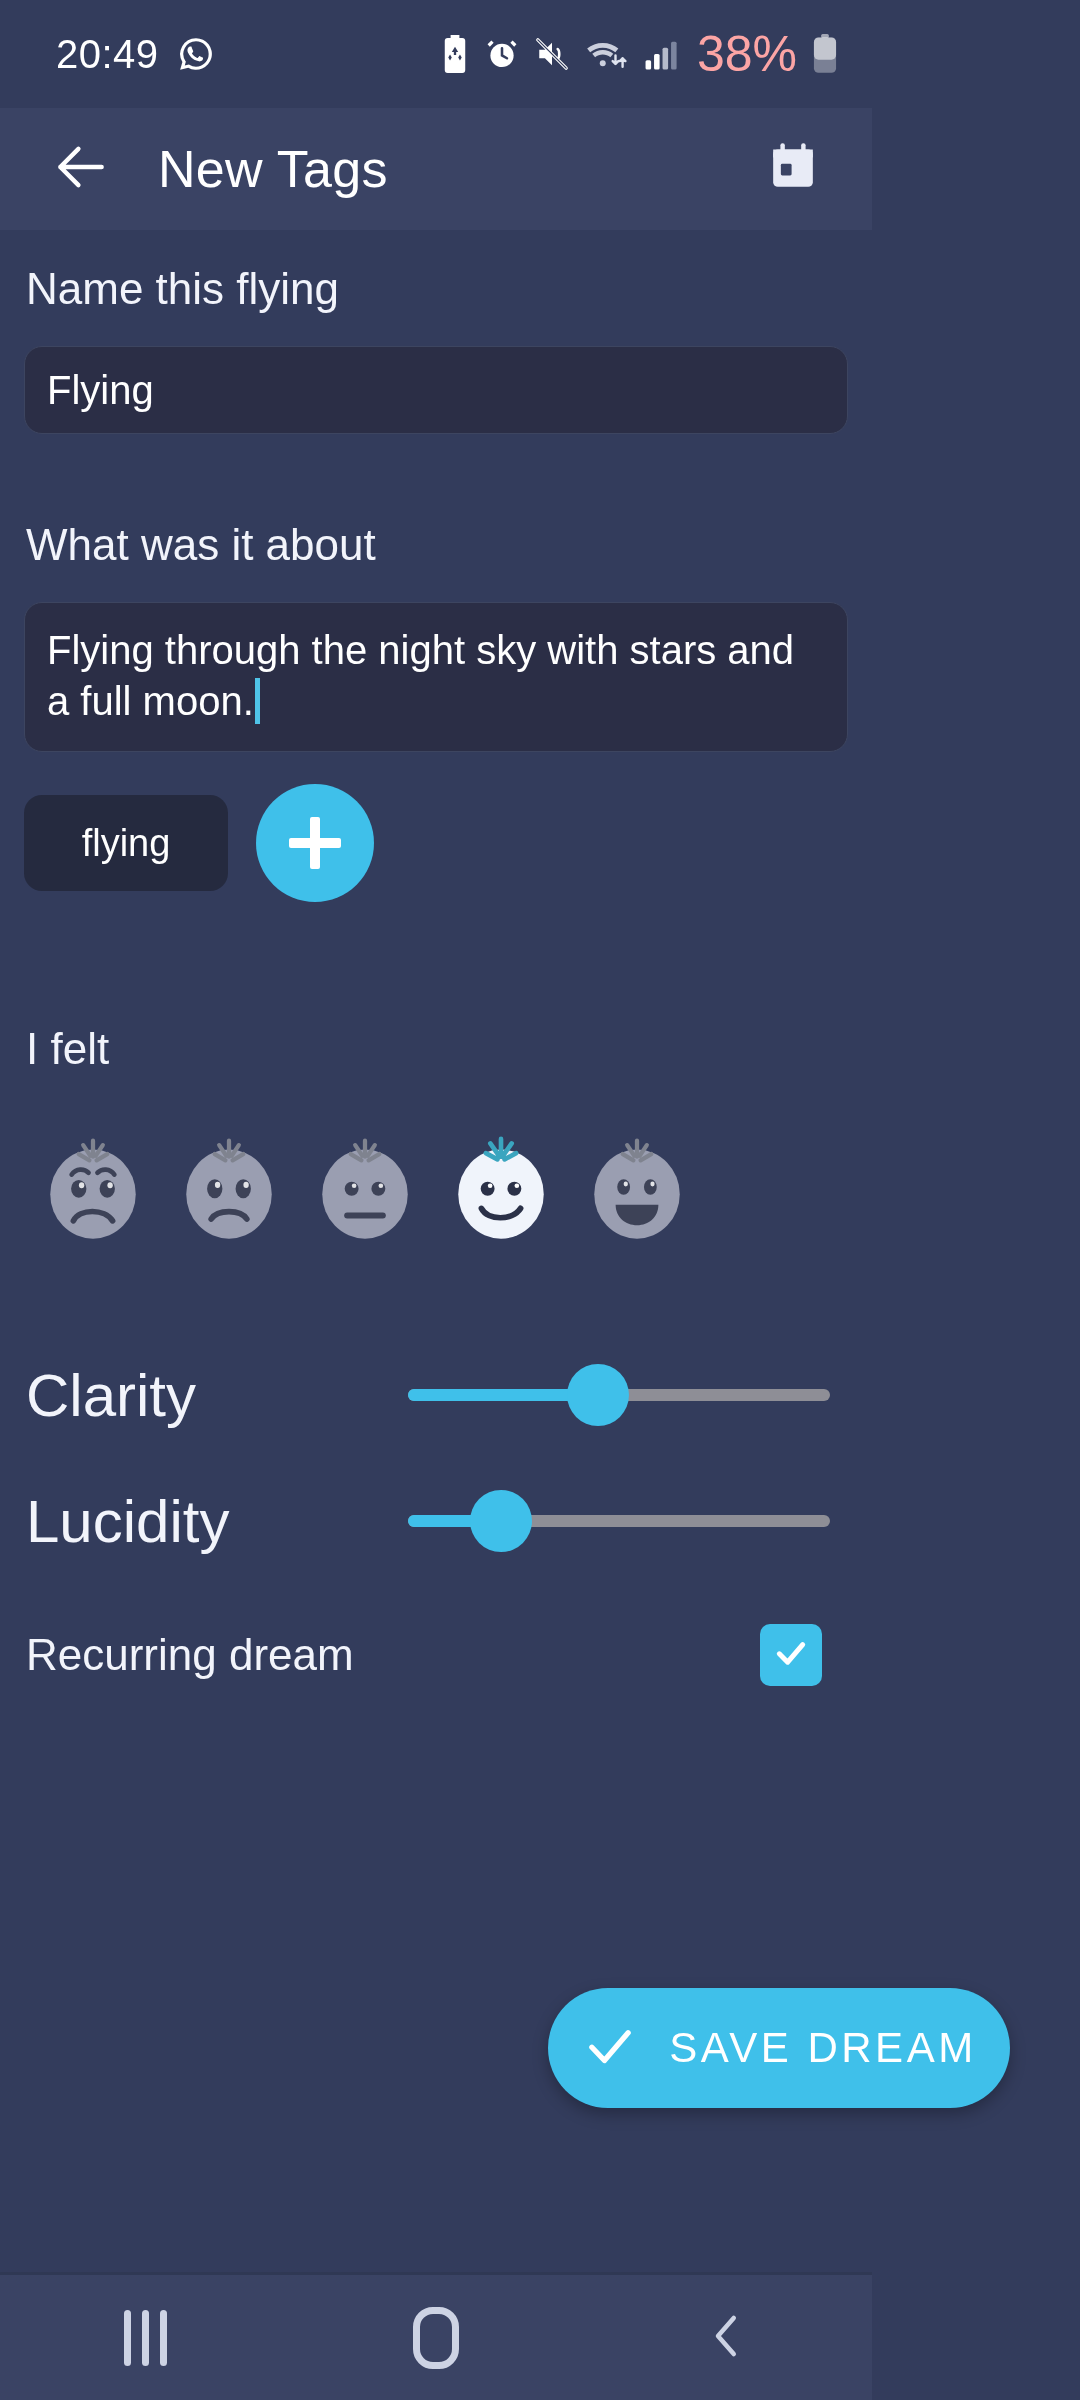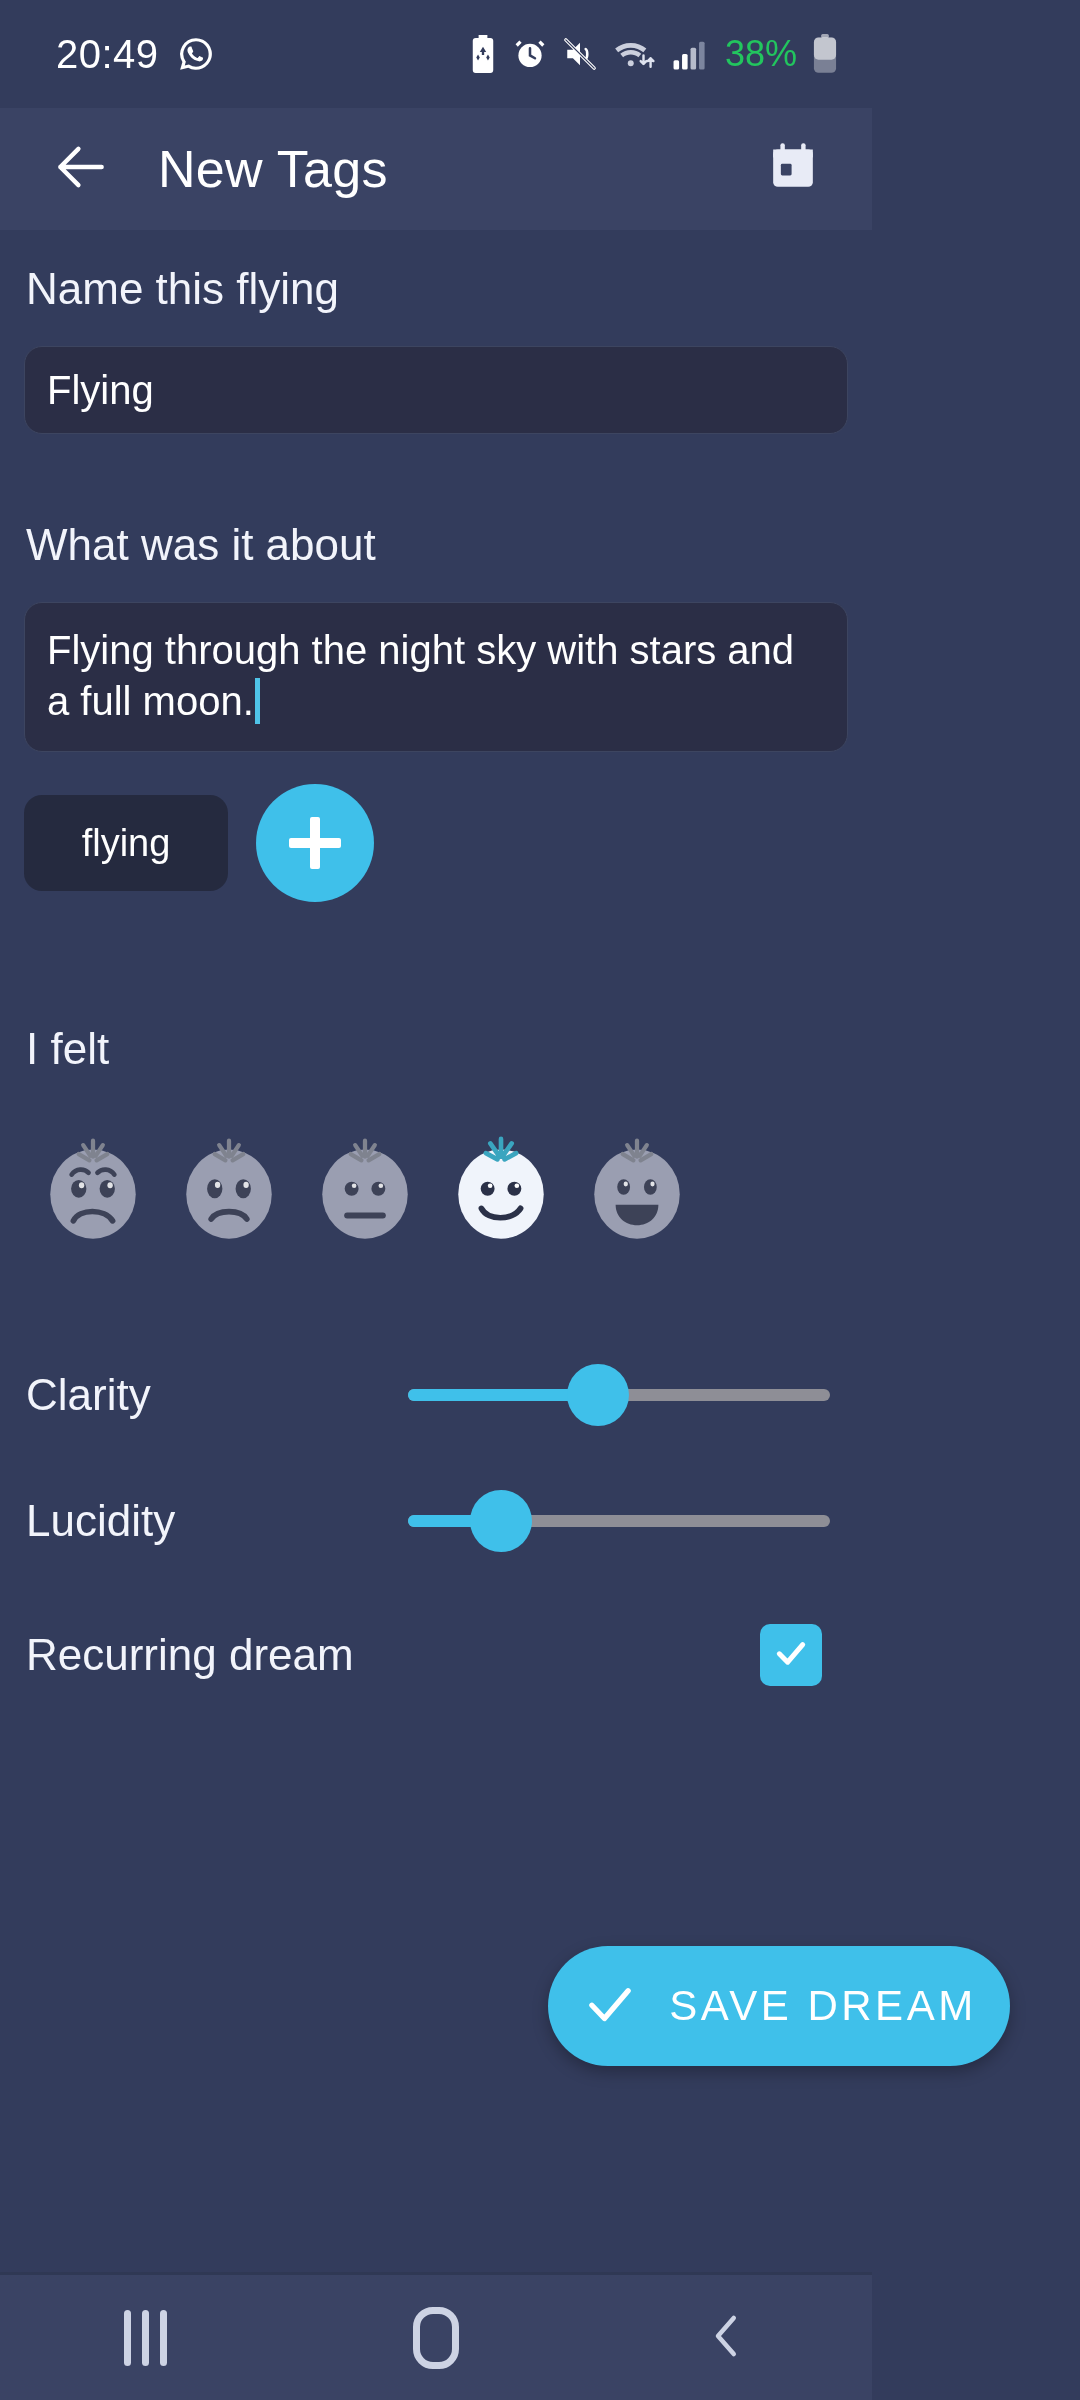--- a/index.html
+++ b/index.html
@@ -41,22 +41,22 @@
     font-size: 40px;
     letter-spacing: 0.5px;
     color: #ffffff;
   }
   .status-right {
     display: flex;
     align-items: center;
     gap: 15px;
   }
   .status-battery-text {
-    font-size: 36px;
-    color: #22c55e;
+    font-size: 50px;
+    color: #fca5a5;
     margin-left: 4px;
   }
   .sicon { display: block; }
 
   
   .app-bar {
     height: 122px;
     flex: 0 0 122px;
     background: #3a4364;
     display: flex;
@@ -198,21 +198,21 @@
 
   
   .slider-row {
     display: flex;
     align-items: center;
     margin-top: 116px;
     padding-left: 2px;
   }
   .slider-row.second { margin-top: 56px; }
   .slider-label {
-    font-size: 44px;
+    font-size: 60px;
     color: #f2f4fb;
     width: 382px;
     flex: 0 0 382px;
   }
   .slider-track-wrap {
     position: relative;
     flex: 1 1 auto;
     height: 70px;
     display: flex;
     align-items: center;
@@ -261,21 +261,21 @@
     background: #3fc0ea;
     display: flex;
     align-items: center;
     justify-content: center;
     margin-right: 6px;
   }
 
   .save-btn {
     position: absolute;
     left: 548px;
-    top: 1946px;
+    top: 1988px;
     width: 462px;
     height: 120px;
     border-radius: 60px;
     background: #3fc0ea;
     display: flex;
     align-items: center;
     justify-content: center;
     gap: 30px;
     box-shadow: 0 6px 16px rgba(0,0,0,0.28);
     z-index: 10;

